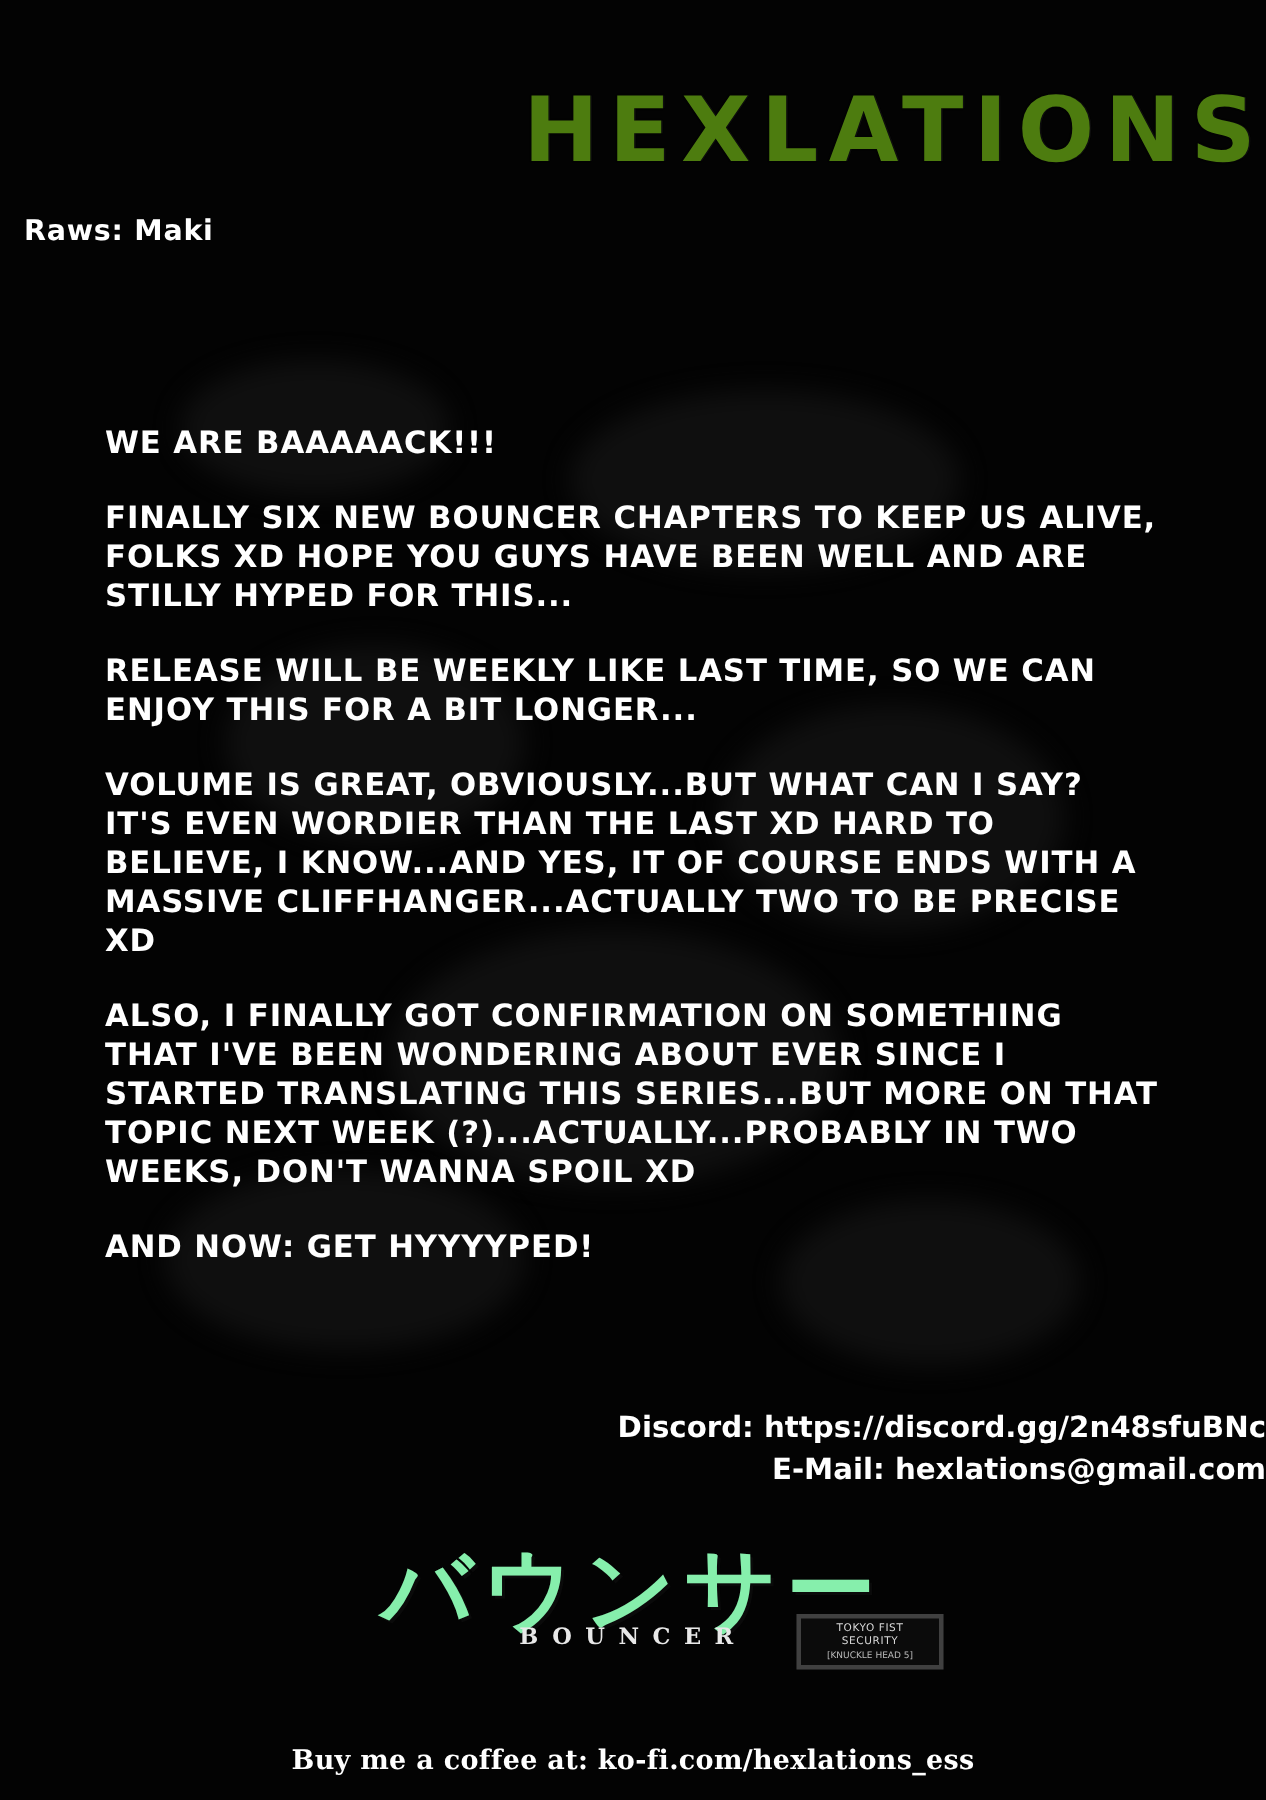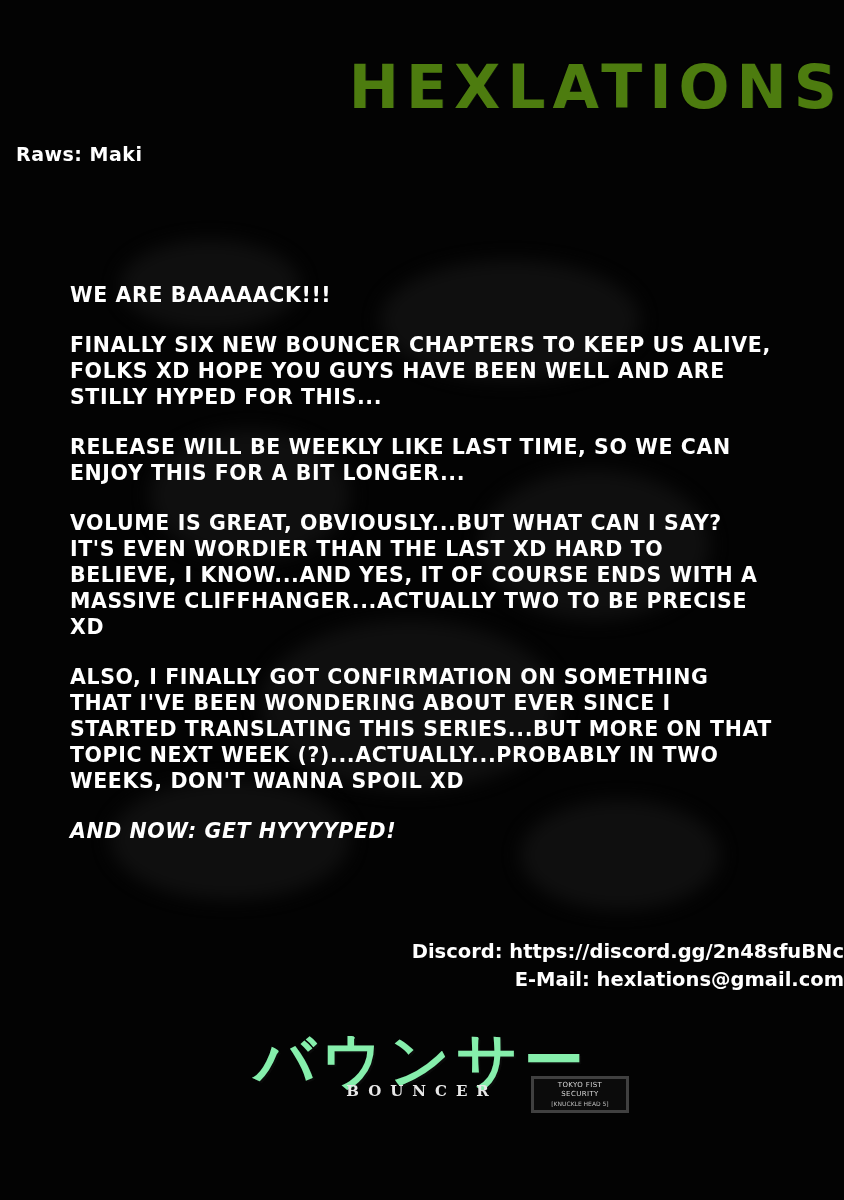--- a/index.html
+++ b/index.html
@@ -69,21 +69,21 @@
     font-weight: bold;
     font-size: 20.5px;
     line-height: 26px;
     letter-spacing: .6px;
     text-transform: uppercase;
   }
   .note p {
     margin: 0 0 24px 0;
     padding: 0 70px;
   }
-  .note p:last-child { margin-bottom: 16px; font-style: italic; }
+  .note p:last-child { margin-bottom: 16px; }
 
   .contact {
     position: absolute;
     top: 938px;
     left: 0;
     width: 100%;
     text-align: right;
     font-family: "DejaVu Sans", sans-serif;
     font-weight: bold;
     font-size: 19.5px;
@@ -177,14 +177,15 @@
   <div class="series-logo">
     <div class="series-jp">バウンサー</div>
     <div class="series-romaji">BOUNCER</div>
     <div class="series-badge">
       <div>TOKYO FIST</div>
       <div>SECURITY</div>
       <div class="b2">[KNUCKLE HEAD 5]</div>
     </div>
   </div>
 
+  <div class="kofi">Buy me a coffee at: ko-fi.com/hexlations_ess</div>
 
 </div>
 
 </body></html>

